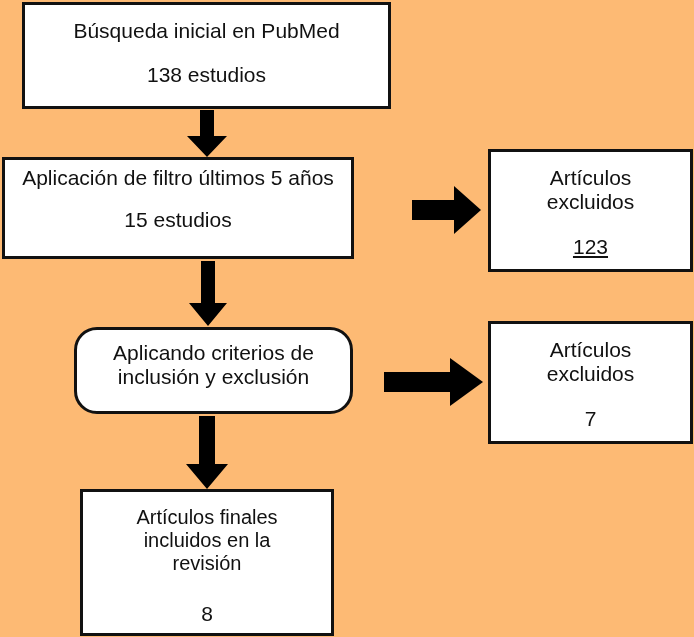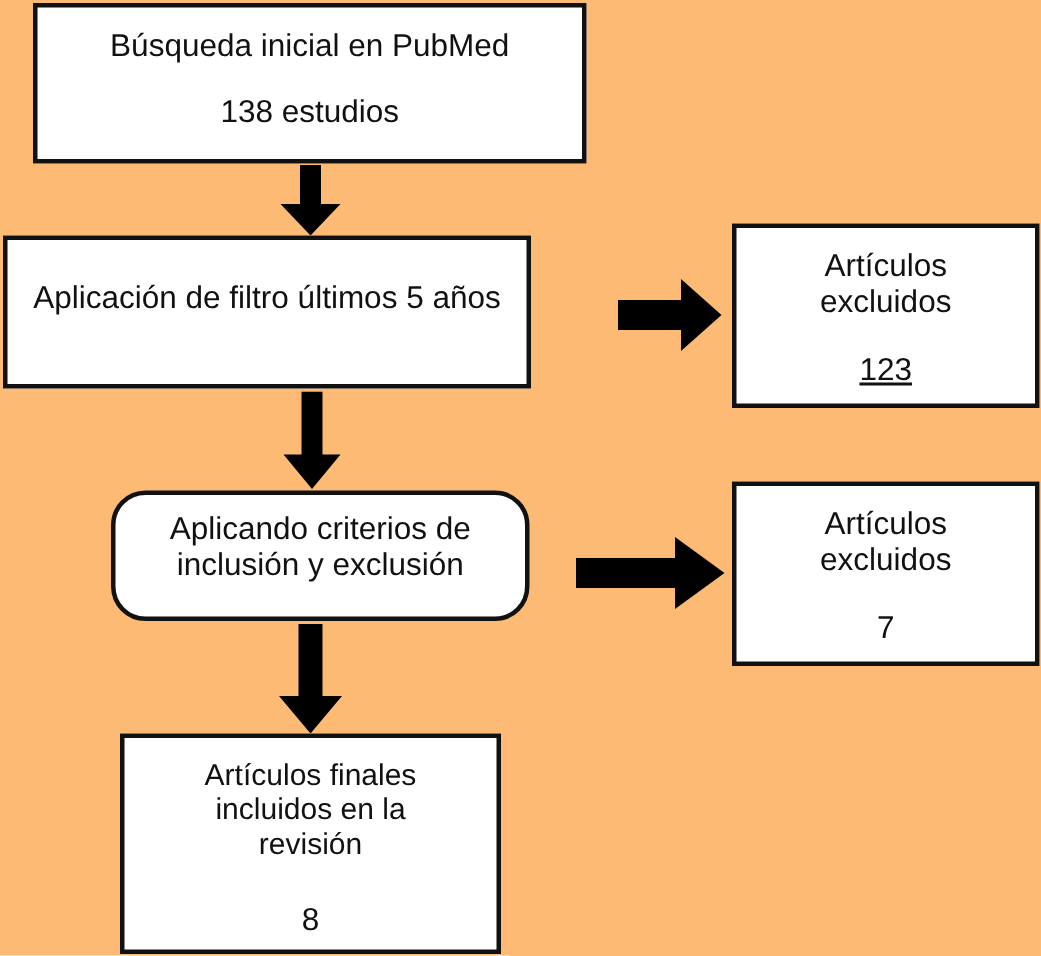--- a/index.html
+++ b/index.html
@@ -43,21 +43,21 @@
 
   
   #box-initial-search {
     left: 22px;  top: 2px;   width: 369px; height: 107px;
     padding-top: 14px;
   }
   #box-initial-search .node-count { margin-top: 20px; }
 
   #box-filter-5-years {
     left: 2px;   top: 157px; width: 352px; height: 102px;
-    padding-top: 27px;
+    padding-top: 6px;
     text-align: right;
   }
   #box-filter-5-years .node-count { margin-top: 18px; }
 
   #box-criteria {
     left: 74px;  top: 327px; width: 279px; height: 87px;
     padding-top: 11px;
     border-radius: 23px;
   }
 
@@ -102,20 +102,21 @@
   </div>
 
   <div class="arrow" id="arrow-search-to-filter">
     <svg width="42" height="48" viewBox="0 0 42 48" aria-hidden="true">
       <polygon points="14,0 28,0 28,26 41,26 21,47 1,26 14,26" fill="#000000"></polygon>
     </svg>
   </div>
 
   <div class="node-box" id="box-filter-5-years">
     <span class="node-line node-title">Aplicación de filtro últimos 5 años</span>
+    <span class="node-line node-count">15 estudios</span>
   </div>
 
   <div class="arrow" id="arrow-filter-to-excluded">
     <svg width="70" height="50" viewBox="0 0 70 50" aria-hidden="true">
       <polygon points="0,15 42,15 42,1 69,25 42,49 42,35 0,35" fill="#000000"></polygon>
     </svg>
   </div>
 
   <div class="node-box" id="box-excluded-123">
     <span class="node-line node-title">Artículos</span>

